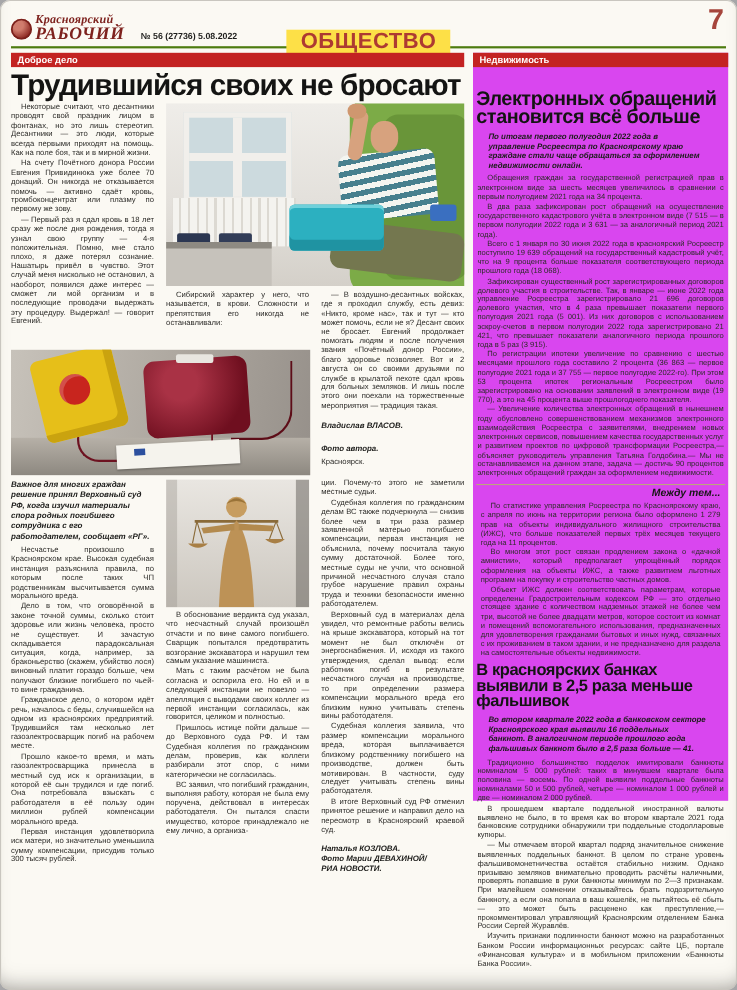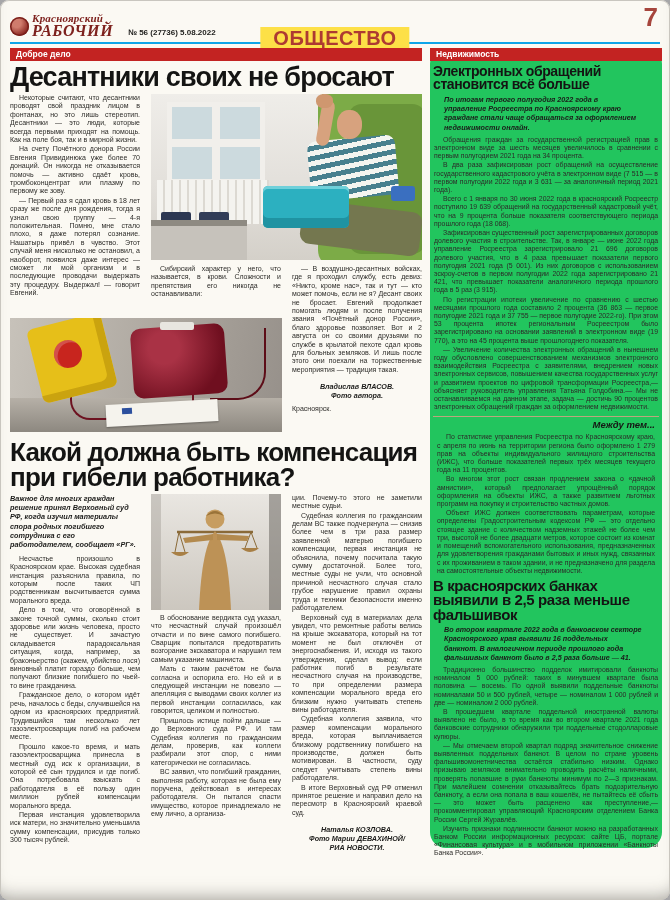--- a/index.html
+++ b/index.html
@@ -12,21 +12,21 @@
   .page{
     position:absolute;inset:0;
     background:#fbf9f3;
     border-radius:9px;
     box-shadow:inset 0 0 0 1px #c9c6bf, inset 0 -14px 18px -12px rgba(90,88,82,.55);
     overflow:hidden;
   }
   
   header{
     position:absolute;left:10px;right:10px;top:6px;height:36px;
-    border-bottom:2px solid #0ea5e9;
+    border-bottom:2px solid #4d7c0f;
   }
   .logo{position:absolute;left:0;bottom:3px;display:flex;align-items:center;gap:3px;}
   .emblem{width:19px;height:19px;border-radius:50%;
     background:radial-gradient(circle at 35% 32%, #d07c6d 0 25%, #8c2822 70%, #5f1512 100%);
     box-shadow:inset 0 0 0 1.5px #7a201b;}
   .logo-text{line-height:1;}
   .logo-top{font-family:"Liberation Serif",serif;font-style:italic;font-weight:700;
     font-size:11px;color:#7e221e;letter-spacing:.2px;}
   .logo-bottom{font-family:"Liberation Serif",serif;font-style:italic;font-weight:700;
     font-size:16px;color:#7e221e;letter-spacing:.6px;margin-top:-1px;}
@@ -34,45 +34,45 @@
   .section{
     position:absolute;left:50%;bottom:-8px;transform:translateX(-50%);
     background:#fde047;padding:0 13px;
     font-size:20px;font-weight:900;color:#ad3a32;letter-spacing:.5px;
   }
   .pagenum{position:absolute;right:2px;top:-4px;font-size:26px;font-weight:800;color:#a6453c;}
 
   
   .content{position:absolute;left:10px;right:8px;top:48px;bottom:6px;}
   .left-region{position:absolute;left:0;top:0;width:412px;}
-  .right-region{position:absolute;left:420px;right:0;top:0;height:800px;background:#22c55e;border-radius:16px;}
+  .right-region{position:absolute;left:420px;right:0;top:0;height:680px;background:#d946ef;}
   .rubric{background:#c32322;color:#ffffff;font-weight:700;font-size:8.5px;
     line-height:13px;height:13px;padding-left:6px;}
   .headline{font-weight:900;color:#141413;letter-spacing:-.8px;line-height:.96;}
   .h-big{font-size:27px;margin:4px 0 3px;}
   .h-big2{font-size:26px;margin:4px 0 4px;}
   .lead{font-weight:700;font-style:italic;font-size:7.5px;line-height:1.28;color:#1b1b19;}
   .lead-a1{margin:0 0 5px 4px;width:330px;}
   .bodytext p{margin:0;font-size:7px;line-height:8.4px;text-align:justify;
     color:#2c2b28;text-indent:9px;}
   .bodytext p + p{margin-top:1px;}
   .cols{position:relative;}
   .cols1{height:342px;}
   .cols2{height:356px;}
   .col{position:absolute;width:130px;top:0;}
   .c1{left:0;} .c2{left:141px;} .c3{left:282px;}
   .byline{font-weight:700;font-style:italic;font-size:7.2px;line-height:1.25;
-    text-align:center;color:#1c1c1a;margin-top:8px;}
+    text-align:left;color:#1c1c1a;margin-top:8px;}
   .dateline{font-size:7px;color:#2c2b28;margin-top:5px;}
   .rubric2{margin-top:7px;}
   .lead-col{font-size:7.3px;margin-bottom:5px;}
 
   
   .right-region .headline{letter-spacing:-.4px;}
-  .h-right{font-size:14px;margin:4px 3px 3px;}
+  .h-right{font-size:18px;margin:20px 3px 3px;}
   .h-right2{font-size:15px;margin:4px 3px 3px;}
   .lead-right{margin:0 20px 4px 14px;font-size:7.2px;font-style:italic;}
   .right-region .bodytext{padding:0 4px;}
   .right-region .bodytext p{font-size:6.9px;line-height:8.2px;}
   .mezhdu{margin:5px 3px 4px;border-top:1px solid #bca67e;padding-top:1px;}
   .mezhdu-heading{text-align:right;font-weight:700;font-style:italic;font-size:9.5px;
     color:#161614;padding:1px 4px 3px 0;}
 
   
   .photo{position:absolute;overflow:hidden;}
@@ -142,21 +142,21 @@
     <div class="issue">№ 56 (27736) 5.08.2022</div>
     <div class="section">ОБЩЕСТВО</div>
     <div class="pagenum">7</div>
   </header>
 
   <div class="content">
 
     <div class="left-region">
 
       <div class="rubric">Доброе дело</div>
-      <div class="headline h-big">Десантники своих не бросают</div>
+      <div class="headline h-big">Трудившийся своих не бросают</div>
 
       <div class="cols cols1">
         <div class="col c1 bodytext">
           <p>Некоторые считают, что десантники проводят свой праздник лицом в фонтанах, но это лишь стереотип. Десантники — это люди, которые всегда первыми приходят на помощь. Как на поле боя, так и в мирной жизни.</p>
           <p>На счету Почётного донора России Евгения Привидинюка уже более 70 донаций. Он никогда не отказывается помочь — активно сдаёт кровь, тромбоконцентрат или плазму по первому же зову.</p>
           <p>— Первый раз я сдал кровь в 18 лет сразу же после дня рождения, тогда я узнал свою группу — 4-я положительная. Помню, мне стало плохо, я даже потерял сознание. Нашатырь привёл в чувство. Этот случай меня нисколько не остановил, а наоборот, появился даже интерес — сможет ли мой организм и в последующие проводачи выдержать эту процедуру. Выдержал! — говорит Евгений.</p>
         </div>
 
         <div class="photo photo1">
           <div class="p1-window"></div>
@@ -187,26 +187,25 @@
           <div class="p2-bag"></div>
           <div class="p2-port"></div>
           <div class="p2-tube1"></div>
           <div class="p2-label"></div>
           <div class="p2-labelmark"></div>
         </div>
 
         <div class="col c3 bodytext" style="top:171px;">
           <p>— В воздушно-десантных войсках, где я проходил службу, есть девиз: «Никто, кроме нас», так и тут — кто может помочь, если не я? Десант своих не бросает. Евгений продолжает помогать людям и после получения звания «Почётный донор России», благо здоровье позволяет. Вот и 2 августа он со своими друзьями по службе в крылатой пехоте сдал кровь для больных земляков. И лишь после этого они поехали на торжественные мероприятия — традиция такая.</p>
           <div class="byline">Владислав ВЛАСОВ.</div>
-          <div class="byline" style="margin-top:0;">Фото автора.</div>
+          <div class="byline" style="margin-top:12px;">Фото автора.</div>
           <div class="dateline">Красноярск.</div>
         </div>
       </div>
 
-      <div class="headline h-big2">Какой должна быть компенсация при гибели работника?</div>
 
       <div class="cols cols2">
         <div class="col c1 bodytext">
           <div class="lead lead-col">Важное для многих граждан решение принял Верховный суд РФ, когда изучил материалы спора родных погибшего сотрудника с его работодателем, сообщает «РГ».</div>
           <p>Несчастье произошло в Красноярском крае. Высокая судебная инстанция разъяснила правила, по которым после таких ЧП родственникам высчитывается сумма морального вреда.</p>
           <p>Дело в том, что оговорённой в законе точной суммы, сколько стоит здоровье или жизнь человека, просто не существует. И зачастую складывается парадоксальная ситуация, когда, например, за браконьерство (скажем, убийство лося) виновный платит гораздо больше, чем получают близкие погибшего по чьей-то вине гражданина.</p>
           <p>Гражданское дело, о котором идёт речь, началось с беды, случившейся на одном из красноярских предприятий. Трудившийся там несколько лет газоэлектросварщик погиб на рабочем месте.</p>
           <p>Прошло какое-то время, и мать газоэлектросварщика принесла в местный суд иск к организации, в которой её сын трудился и где погиб. Она потребовала взыскать с работодателя в её пользу один миллион рублей компенсации морального вреда.</p>
           <p>Первая инстанция удовлетворила иск матери, но значительно уменьшила сумму компенсации, присудив только 300 тысяч рублей.</p>
         </div>

